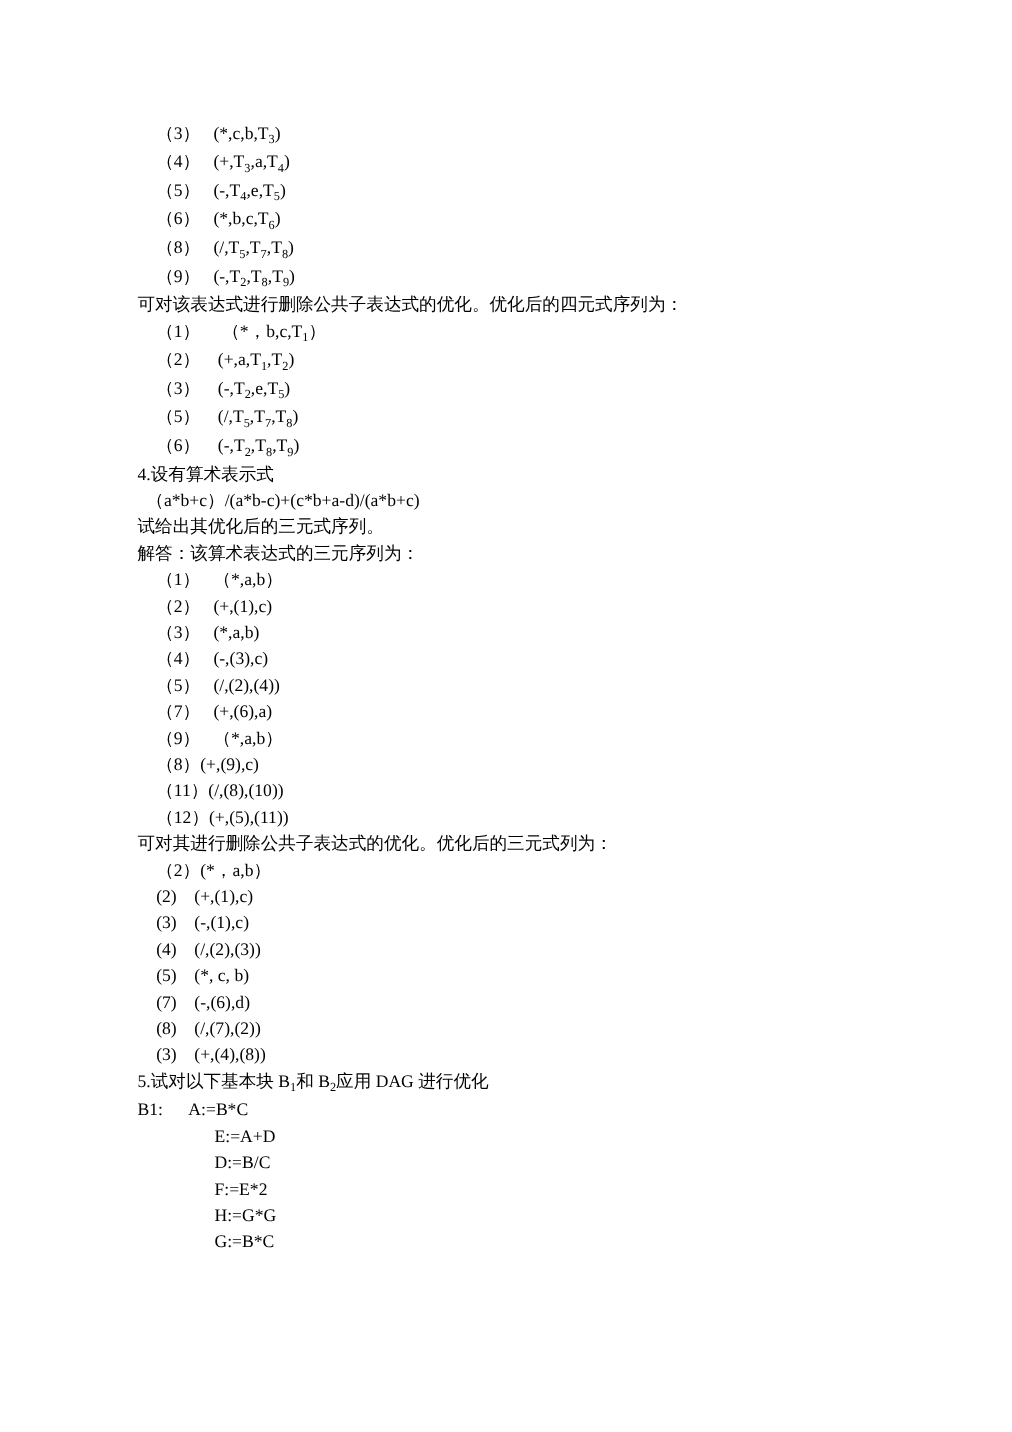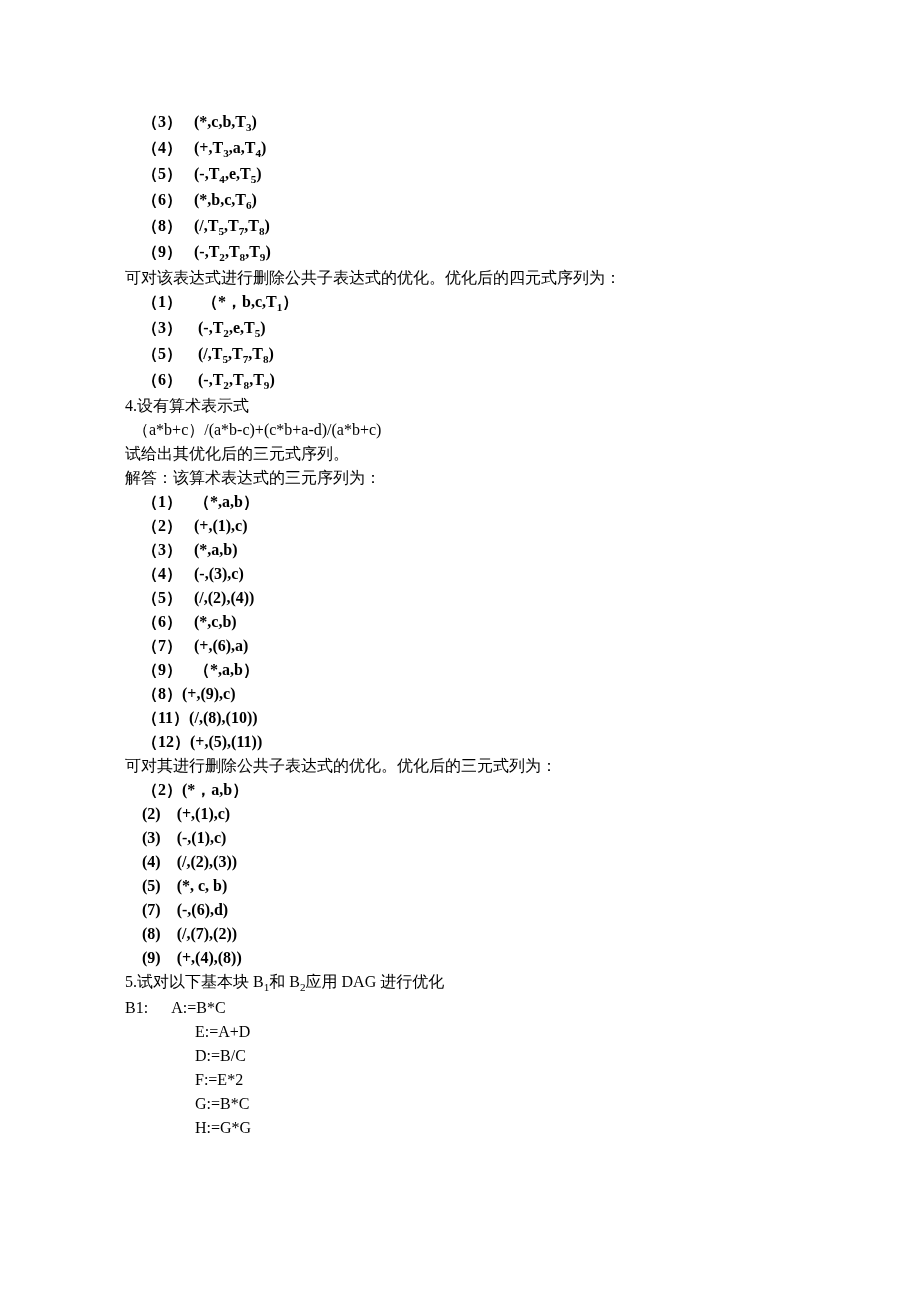--- a/index.html
+++ b/index.html
@@ -18,77 +18,76 @@
     }
     .line {
       white-space: pre;
     }
     .sub {
       font-size: 0.7em;
       vertical-align: sub;
     }
     .indent1 {
       padding-left: 17px;
-      font-weight: bold;
     }
   </style>
 </head>
 <body>
 
 <div>
   <div class="line indent1"><span>（3）   </span><span>(*,c,b,T</span><span class="sub">3</span><span>)</span></div>
   <div class="line indent1"><span>（4）   </span><span>(+,T</span><span class="sub">3</span><span>,a,T</span><span class="sub">4</span><span>)</span></div>
   <div class="line indent1"><span>（5）   </span><span>(-,T</span><span class="sub">4</span><span>,e,T</span><span class="sub">5</span><span>)</span></div>
   <div class="line indent1"><span>（6）   </span><span>(*,b,c,T</span><span class="sub">6</span><span>)</span></div>
   <div class="line indent1"><span>（8）   </span><span>(/,T</span><span class="sub">5</span><span>,T</span><span class="sub">7</span><span>,T</span><span class="sub">8</span><span>)</span></div>
   <div class="line indent1"><span>（9）   </span><span>(-,T</span><span class="sub">2</span><span>,T</span><span class="sub">8</span><span>,T</span><span class="sub">9</span><span>)</span></div>
 </div>
 
 <div class="line">可对该表达式进行删除公共子表达式的优化。优化后的四元式序列为：</div>
 
 <div>
   <div class="line indent1"><span>（1）     </span><span>（*，b,c,T</span><span class="sub">1</span><span>）</span></div>
+  <div class="line indent1"><span>（2）    </span><span>(+,a,T</span><span class="sub">1</span><span>,T</span><span class="sub">2</span><span>)</span></div>
   <div class="line indent1"><span>（3）    </span><span>(-,T</span><span class="sub">2</span><span>,e,T</span><span class="sub">5</span><span>)</span></div>
   <div class="line indent1"><span>（5）    </span><span>(/,T</span><span class="sub">5</span><span>,T</span><span class="sub">7</span><span>,T</span><span class="sub">8</span><span>)</span></div>
   <div class="line indent1"><span>（6）    </span><span>(-,T</span><span class="sub">2</span><span>,T</span><span class="sub">8</span><span>,T</span><span class="sub">9</span><span>)</span></div>
 </div>
 
 <div class="line">4.设有算术表示式</div>
 <div class="line">  （a*b+c）/(a*b-c)+(c*b+a-d)/(a*b+c)</div>
 <div class="line">试给出其优化后的三元式序列。</div>
 <div class="line">解答：该算术表达式的三元序列为：</div>
 
 <div>
   <div class="line indent1">（1）   （*,a,b）</div>
   <div class="line indent1">（2）   (+,(1),c)</div>
   <div class="line indent1">（3）   (*,a,b)</div>
   <div class="line indent1">（4）   (-,(3),c)</div>
   <div class="line indent1">（5）   (/,(2),(4))</div>
-  <div class="line indent1">（6）   (*,c,b)</div>
   <div class="line indent1">（7）   (+,(6),a)</div>
   <div class="line indent1">（9）   （*,a,b）</div>
   <div class="line indent1">（8）(+,(9),c)</div>
   <div class="line indent1">（11）(/,(8),(10))</div>
   <div class="line indent1">（12）(+,(5),(11))</div>
 </div>
 
 <div class="line">可对其进行删除公共子表达式的优化。优化后的三元式列为：</div>
 
 <div>
   <div class="line indent1">（2）(*，a,b）</div>
   <div class="line indent1">(2)    (+,(1),c)</div>
   <div class="line indent1">(3)    (-,(1),c)</div>
   <div class="line indent1">(4)    (/,(2),(3))</div>
   <div class="line indent1">(5)    (*, c, b)</div>
   <div class="line indent1">(7)    (-,(6),d)</div>
   <div class="line indent1">(8)    (/,(7),(2))</div>
-  <div class="line indent1">(9)    (+,(4),(8))</div>
+  <div class="line indent1">(3)    (+,(4),(8))</div>
 </div>
 
 <div class="line"><span>5.试对以下基本块 B</span><span class="sub">1</span><span>和 B</span><span class="sub">2</span><span>应用 DAG 进行优化</span></div>
 <div class="line">B1:      A:=B*C</div>
 <div>
   <div class="line" style="padding-left:70px">E:=A+D</div>
   <div class="line" style="padding-left:70px">D:=B/C</div>
   <div class="line" style="padding-left:70px">F:=E*2</div>
+  <div class="line" style="padding-left:70px">H:=G*G</div>
   <div class="line" style="padding-left:70px">G:=B*C</div>
-  <div class="line" style="padding-left:70px">H:=G*G</div>
 </div>
 
 </body></html>

